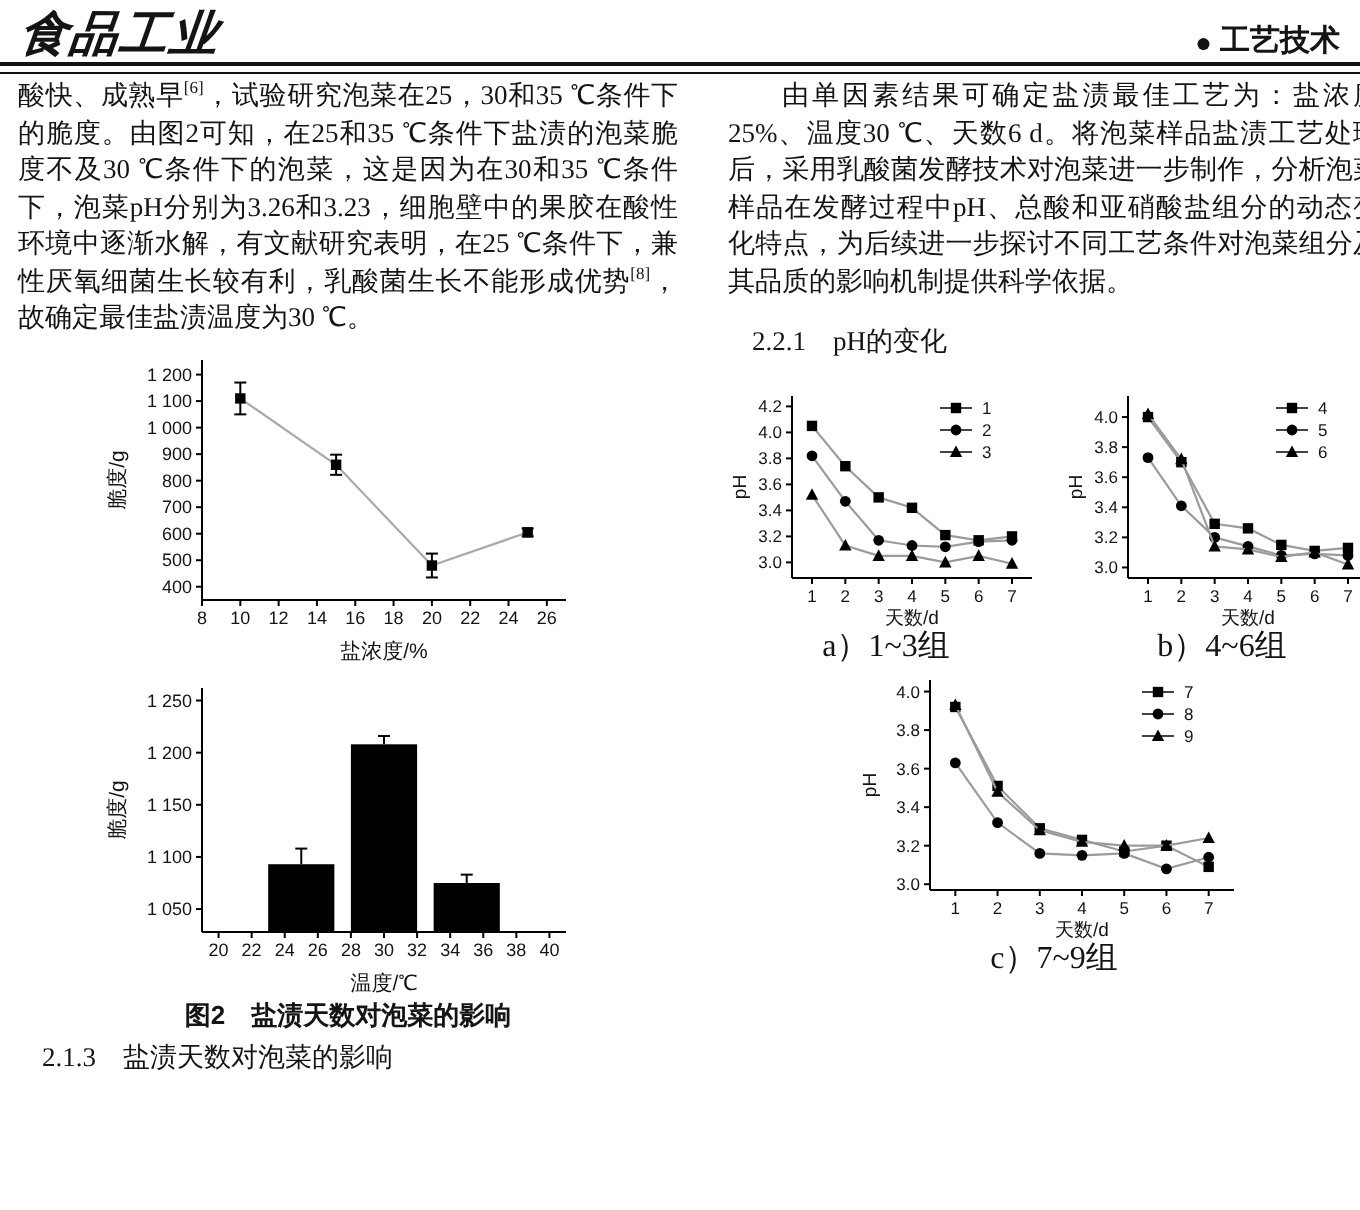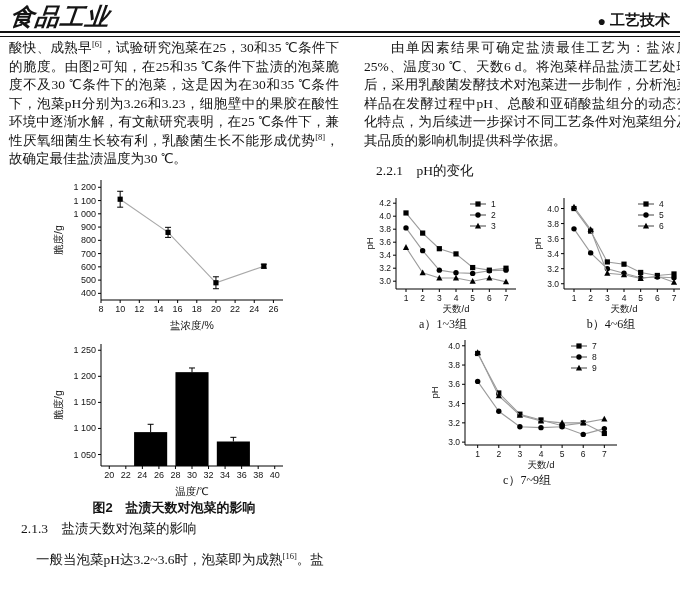--- a/index.html
+++ b/index.html
@@ -32,21 +32,21 @@
   .para { margin:0; }
   .indent { text-indent:2em; }
   sup { font-size:8.5px; line-height:0; }
   .heading { margin:12px; }
   .fig { display:flex; flex-direction:column; align-items:center; }
   .fig-caption {
     font-family:"Liberation Sans", sans-serif; font-weight:bold;
     font-size:13px; margin-top:1px; text-align:center;
   }
   .sub-caption {
-    font-size:12px; text-align:center; margin-top:0px;
+    font-size:16px; text-align:center; margin-top:0px;
     font-family:"Liberation Serif", serif;
   }
   .sub-caption i { font-style:italic; }
   .chart svg { display:block; }
   .charts-row { display:flex; justify-content:space-between; margin-top:4px; }
   .chart-c-wrap { display:flex; flex-direction:column; align-items:center; margin-top:2px; }
 </style>
 </head>
 <body>
 
@@ -175,21 +175,20 @@
             <line x1="136" y1="31.982905982905983" x2="142" y2="31.982905982905983" stroke="#000"></line>
             <rect x="163.8181818181818" y="105.4957264957265" width="33.09090909090909" height="24.5042735042735" fill="#000000"></rect>
             <line x1="180.36363636363637" y1="105.4957264957265" x2="180.36363636363637" y2="101.32478632478632" stroke="#000"></line>
             <line x1="177.36363636363637" y1="101.32478632478632" x2="183.36363636363637" y2="101.32478632478632" stroke="#000"></line>
           </svg>
         </div>
       <div class="fig-caption">图2　盐渍天数对泡菜的影响</div>
     </div>
 
     <p class="heading" style="margin-top:3px;">2.1.3　盐渍天数对泡菜的影响</p>
-    <p class="para rich indent">一般当泡菜pH达3.2~3.6时，泡菜即为成熟<sup>[16]</sup>。盐</p>
   </div>
 
   <div class="col col-right">
     <p class="para rich indent">由单因素结果可确定盐渍最佳工艺为：盐浓度25%、温度30 ℃、天数6 d。将泡菜样品盐渍工艺处理后，采用乳酸菌发酵技术对泡菜进一步制作，分析泡菜样品在发酵过程中pH、总酸和亚硝酸盐组分的动态变化特点，为后续进一步探讨不同工艺条件对泡菜组分及其品质的影响机制提供科学依据。</p>
     <p class="heading">2.2.1　pH的变化</p>
 
     <div class="charts-row">
       <div class="fig">
         <div class="chart">
             <svg width="158" height="122" viewBox="0 0 158 122">

